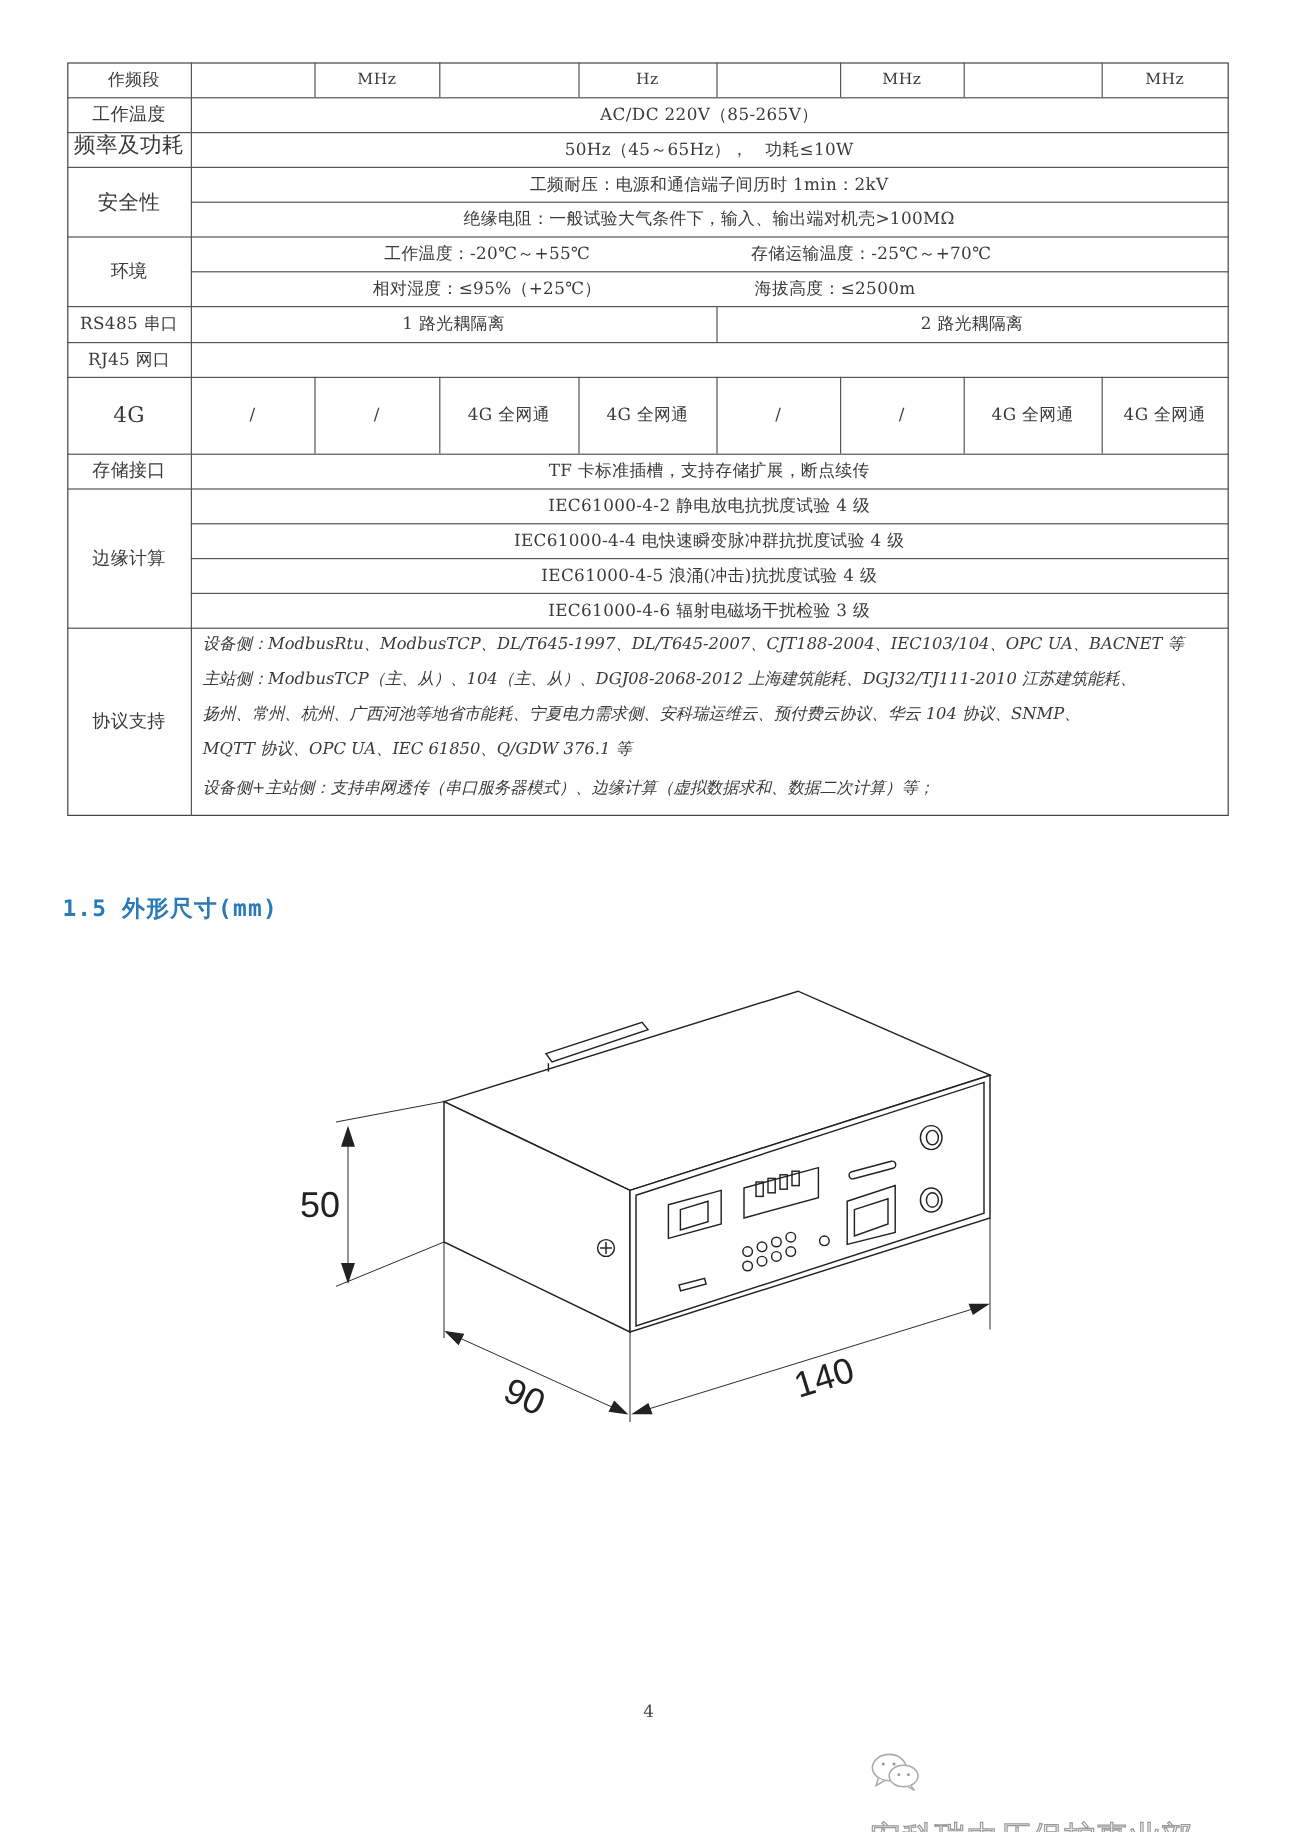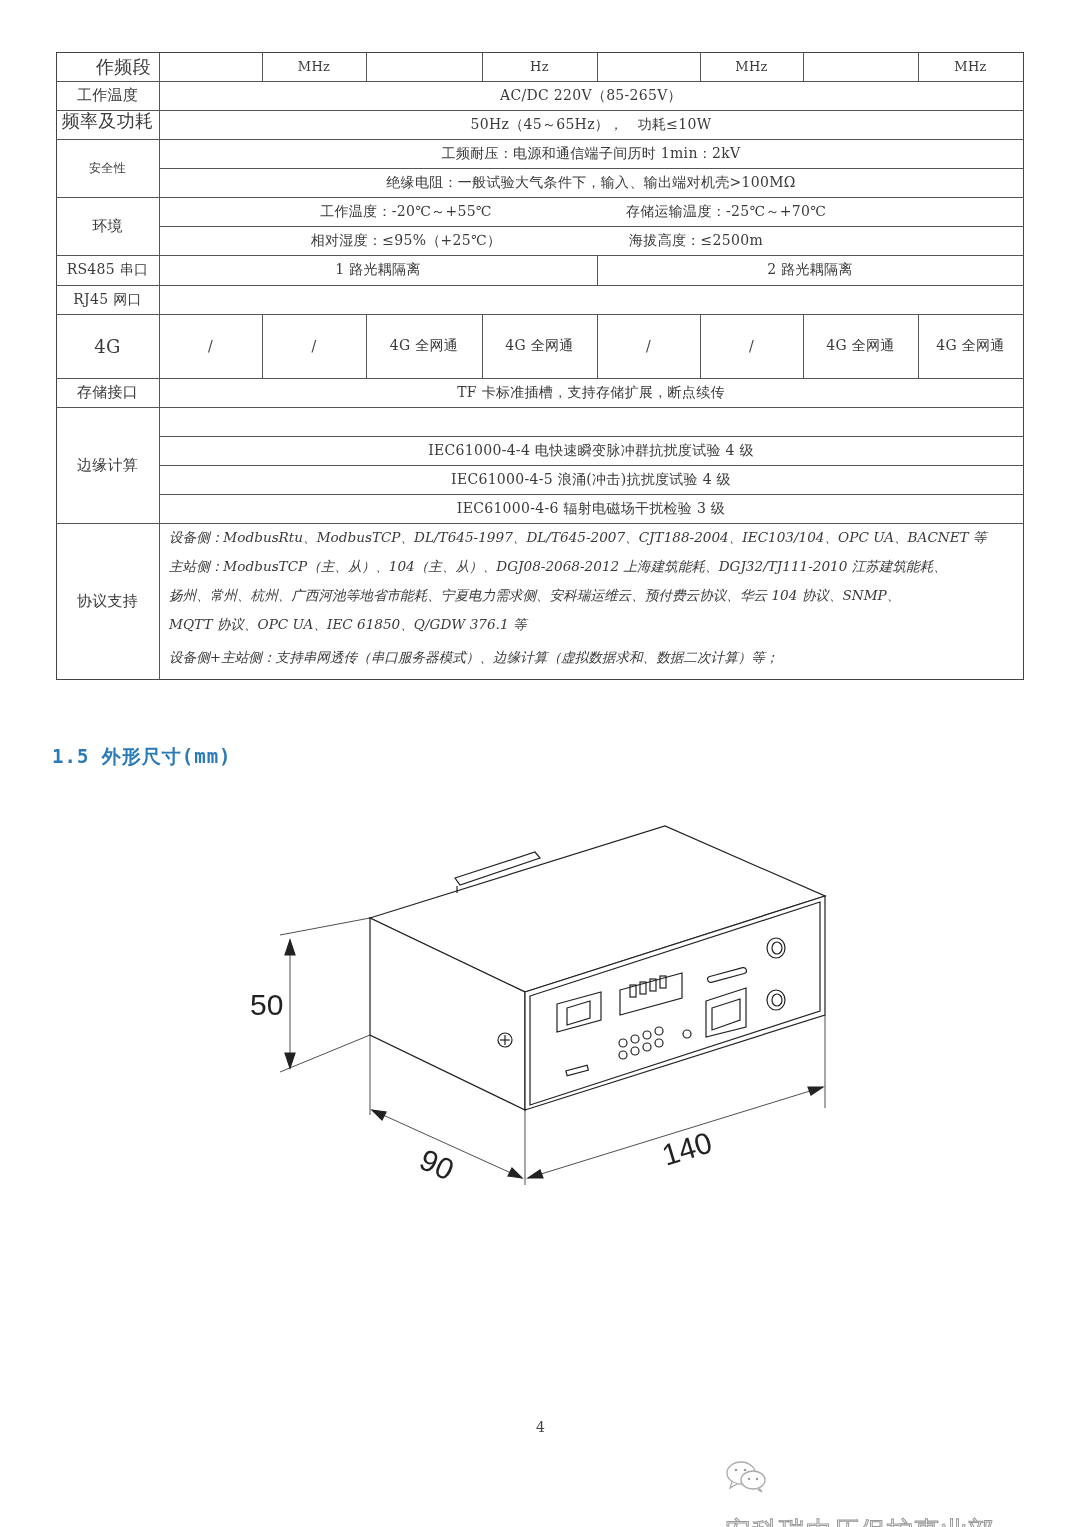--- a/index.html
+++ b/index.html
@@ -19,24 +19,24 @@
   .watermark { position:absolute; left:725px; top:1460px; display:flex; align-items:flex-start; gap:20px;flex-direction:column; }
   .watermark-text { font-family:"DejaVu Sans","Liberation Sans",sans-serif; font-size:26px; color:#fff;
                     -webkit-text-stroke:1px #999; letter-spacing:1px; }
   .dim { position:absolute; font-family:"Liberation Sans","DejaVu Sans",sans-serif; font-size:30px; color:#222; }
 </style>
 </head>
 <body>
 
 <div class="tbl">
 
-  <div class="cell" style="left:16px;top:0;width:103px;height:29px;font-size:18px">作频段</div>
+  <div class="cell" style="left:4px;top:0;width:103px;height:29px;font-size:14px">作频段</div>
   <div class="cell" style="left:0;top:29px;width:103px;height:29px;font-size:15px">工作温度</div>
   <div class="cell" style="left:0;top:54px;width:103px;height:29px;font-size:18px">频率及功耗</div>
-  <div class="cell" style="left:0;top:87px;width:103px;height:58px;font-size:12px">安全性</div>
+  <div class="cell" style="left:0;top:87px;width:103px;height:58px;font-size:17px">安全性</div>
   <div class="cell" style="left:0;top:145px;width:103px;height:58px;font-size:15px">环境</div>
   <div class="cell" style="left:0;top:203px;width:103px;height:30px;font-size:14px">RS485 串口</div>
   <div class="cell" style="left:0;top:233px;width:103px;height:29px;font-size:14px">RJ45 网口</div>
   <div class="cell" style="left:0;top:262px;width:103px;height:64px;font-size:18px">4G</div>
   <div class="cell" style="left:0;top:326px;width:103px;height:29px;font-size:15px">存储接口</div>
   <div class="cell" style="left:0;top:355px;width:103px;height:116px;font-size:15px">边缘计算</div>
   <div class="cell" style="left:0;top:471px;width:103px;height:157px;font-size:15px">协议支持</div>
 
   <div class="cell" style="left:103px;top:0;width:103px;height:29px"></div>
   <div class="cell" style="left:206px;top:0;width:104px;height:29px;font-size:13px">MHz</div>
@@ -63,20 +63,21 @@
   <div class="cell" style="left:103px;top:262px;width:103px;height:64px">/</div>
   <div class="cell" style="left:206px;top:262px;width:104px;height:64px">/</div>
   <div class="cell" style="left:310px;top:262px;width:116px;height:64px">4G 全网通</div>
   <div class="cell" style="left:426px;top:262px;width:115px;height:64px">4G 全网通</div>
   <div class="cell" style="left:541px;top:262px;width:103px;height:64px">/</div>
   <div class="cell" style="left:644px;top:262px;width:103px;height:64px">/</div>
   <div class="cell" style="left:747px;top:262px;width:115px;height:64px">4G 全网通</div>
   <div class="cell" style="left:862px;top:262px;width:105px;height:64px">4G 全网通</div>
 
   <div class="cell" style="left:103px;top:326px;width:864px;height:29px">TF 卡标准插槽，支持存储扩展，断点续传</div>
+  <div class="cell" style="left:103px;top:355px;width:864px;height:29px">IEC61000-4-2 静电放电抗扰度试验 4 级</div>
   <div class="cell" style="left:103px;top:384px;width:864px;height:29px">IEC61000-4-4 电快速瞬变脉冲群抗扰度试验 4 级</div>
   <div class="cell" style="left:103px;top:413px;width:864px;height:29px">IEC61000-4-5 浪涌(冲击)抗扰度试验 4 级</div>
   <div class="cell" style="left:103px;top:442px;width:864px;height:29px">IEC61000-4-6 辐射电磁场干扰检验 3 级</div>
 
   <div class="proto">
     <div>设备侧：ModbusRtu、ModbusTCP、DL/T645-1997、DL/T645-2007、CJT188-2004、IEC103/104、OPC UA、BACNET 等</div>
     <div>主站侧：ModbusTCP（主、从）、104（主、从）、DGJ08-2068-2012 上海建筑能耗、DGJ32/TJ111-2010 江苏建筑能耗、</div>
     <div>扬州、常州、杭州、广西河池等地省市能耗、宁夏电力需求侧、安科瑞运维云、预付费云协议、华云 104 协议、SNMP、</div>
     <div>MQTT 协议、OPC UA、IEC 61850、Q/GDW 376.1 等</div>
     <div style="margin-top:4px">设备侧+主站侧：支持串网透传（串口服务器模式）、边缘计算（虚拟数据求和、数据二次计算）等；</div>

